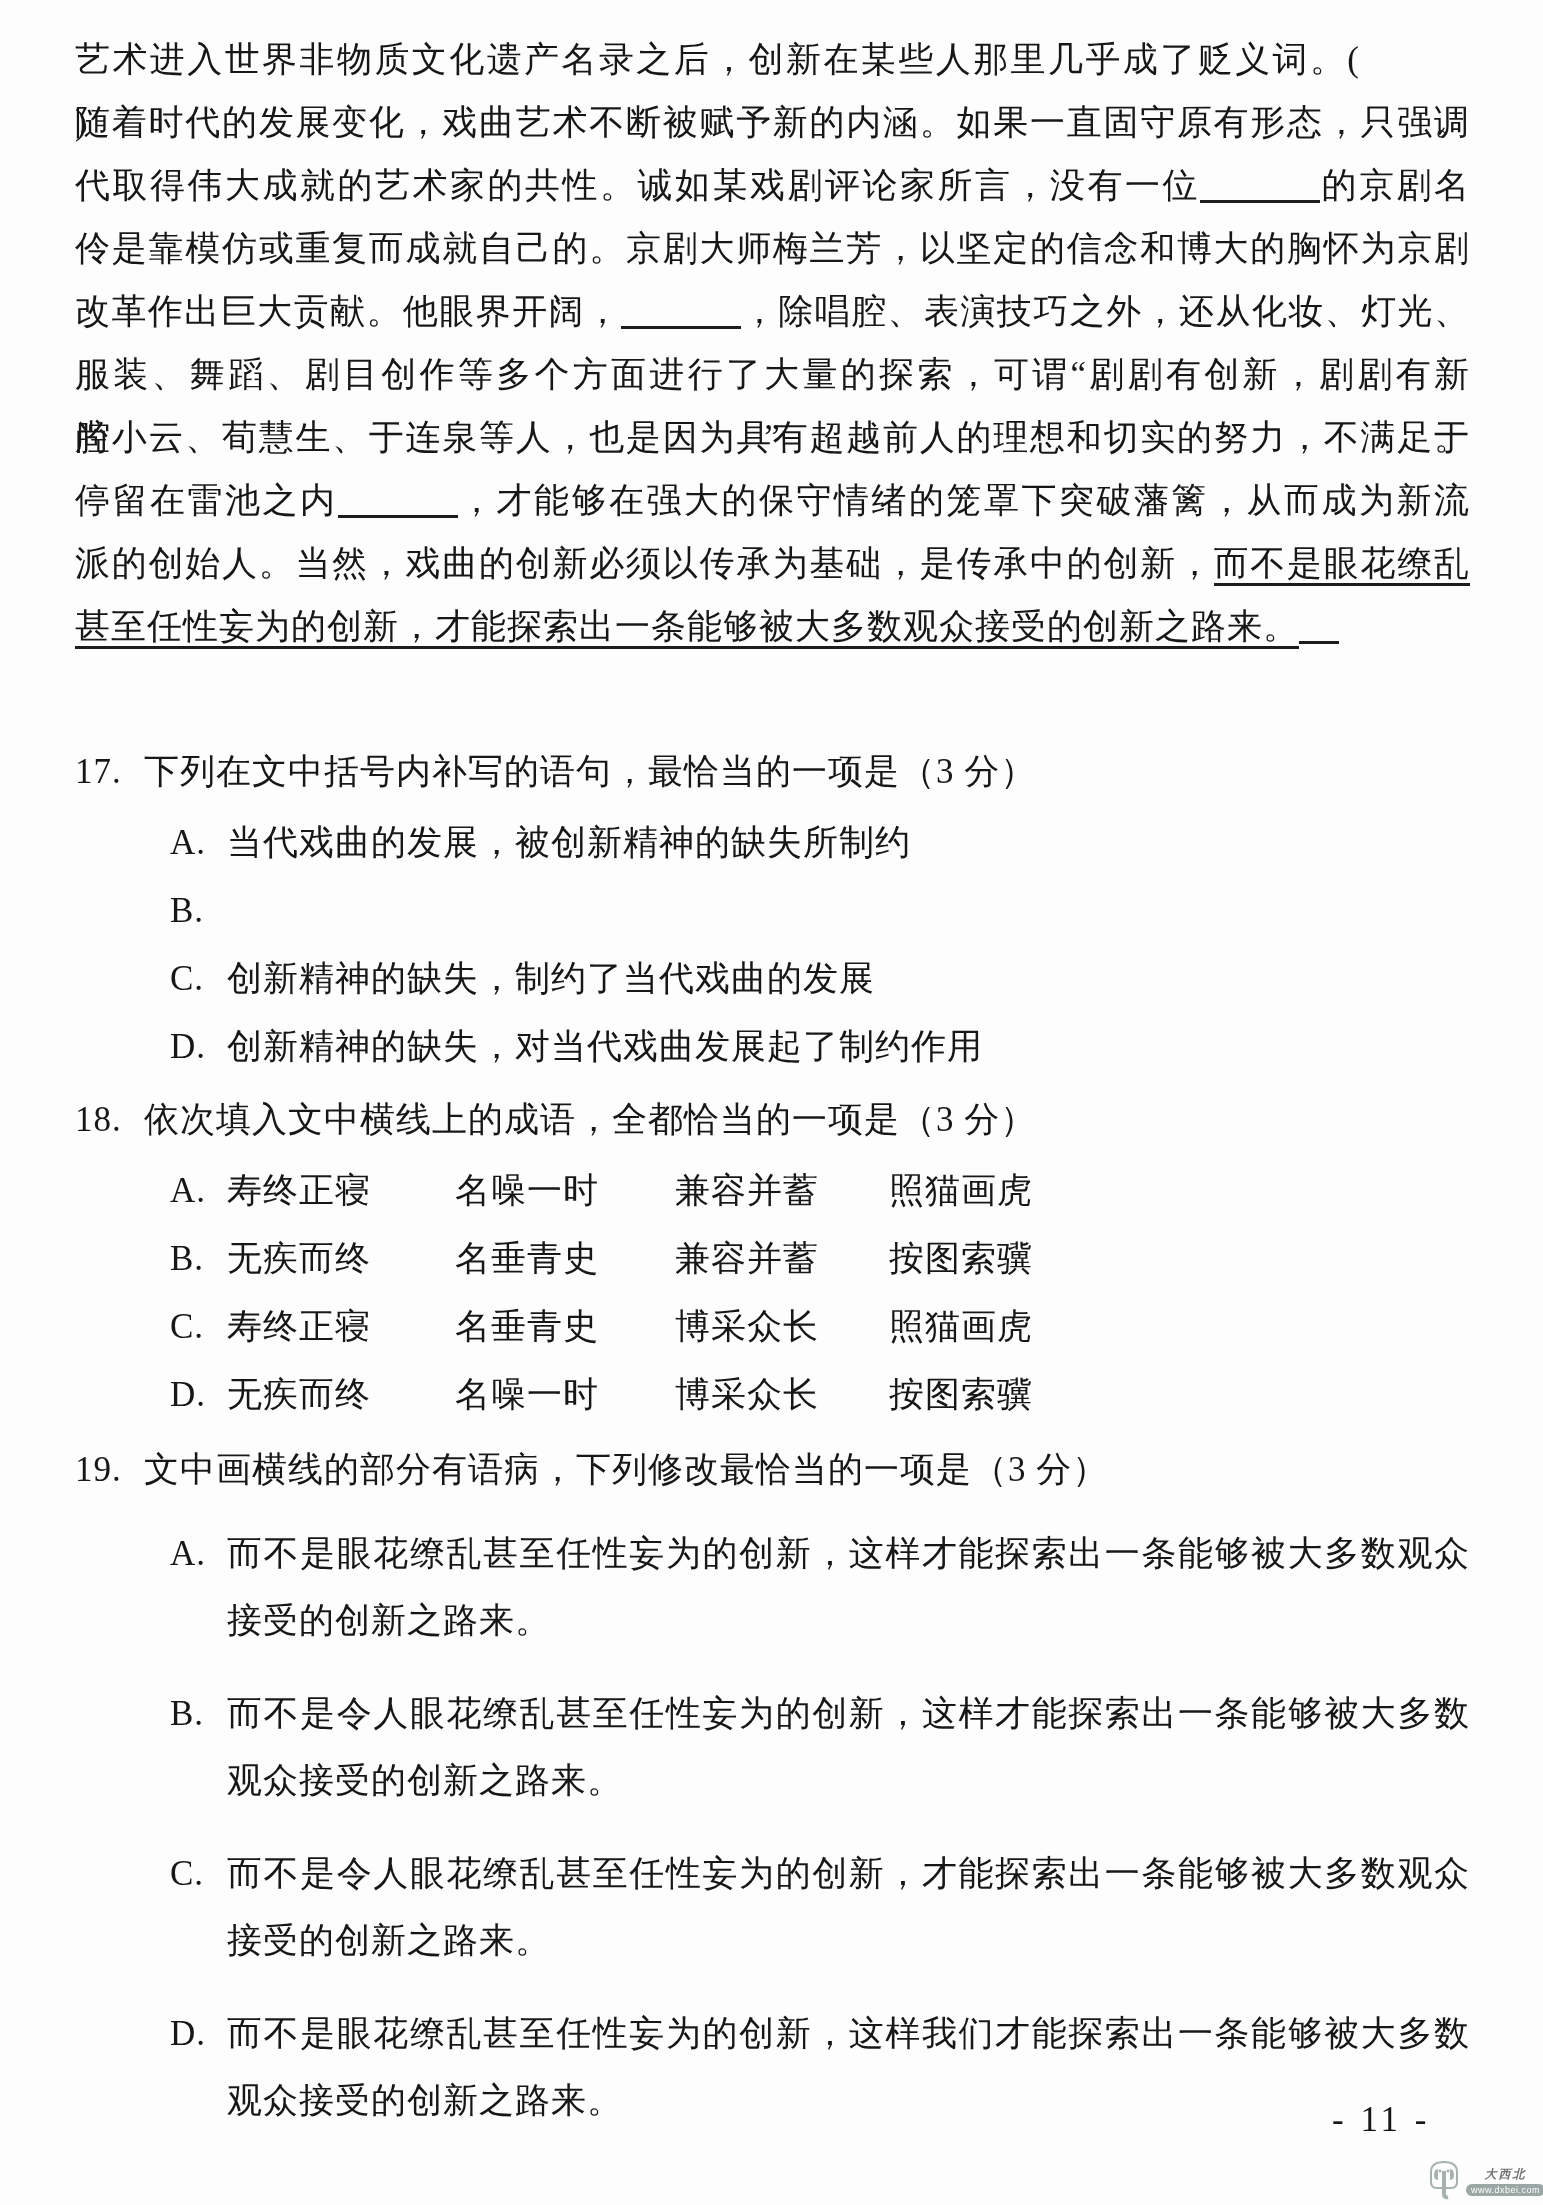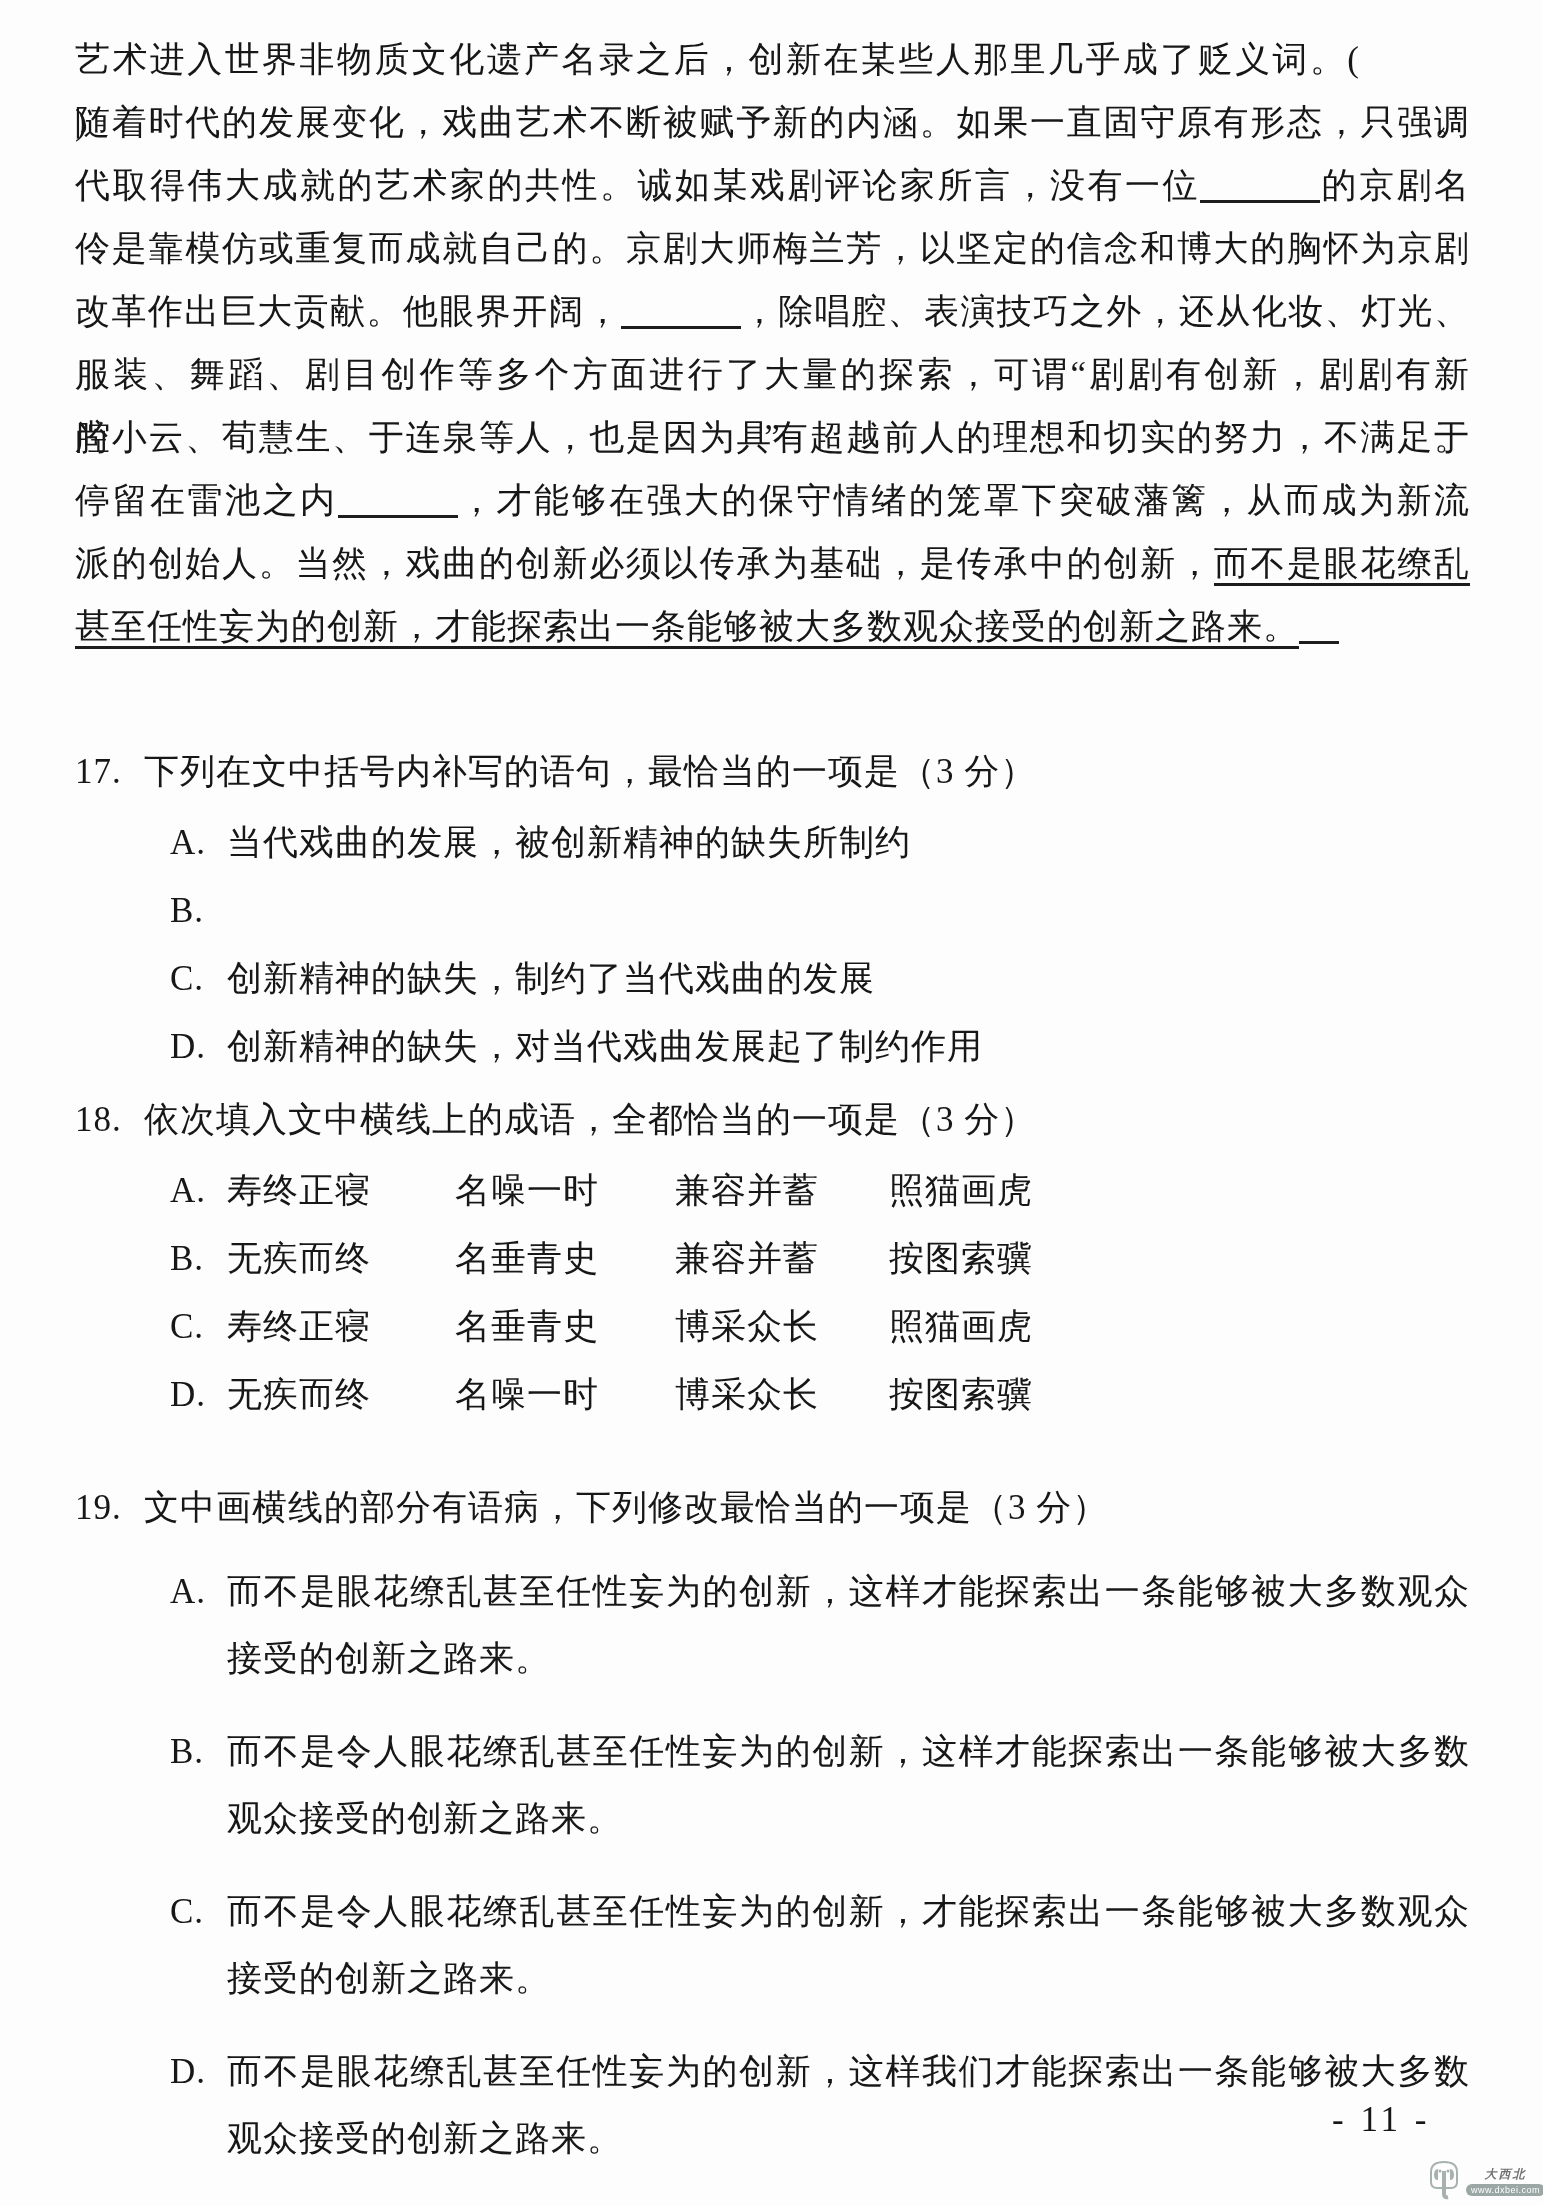--- a/index.html
+++ b/index.html
@@ -36,21 +36,21 @@
   .uline-ext{
     display:inline-block;width:40px;height:1em;
     border-bottom:3px solid #1d1d1d;
     transform:translateY(6px);
   }
 
   
   .question{position:absolute;left:75px;width:1395px;font-size:35px;letter-spacing:1px;}
   .q17{top:748px;}
   .q18{top:1096px;}
-  .q19{top:1484px;}
+  .q19{top:1446px;}
   .q-header{display:flex;line-height:48px;height:48px;}
   .q-num{width:69px;flex:0 0 69px;}
   .q-prompt{flex:1;}
   .opt-row{display:flex;height:42px;line-height:42px;margin-top:26px;}
   .opt-label{margin-left:95px;width:57px;flex:0 0 57px;}
   .opt-text{flex:1;}
   .idiom-cell-1{flex:0 0 228px;}
   .idiom-cell-2{flex:0 0 220px;}
   .idiom-cell-3{flex:0 0 214px;}
   .idiom-cell-4{flex:0 0 150px;}

